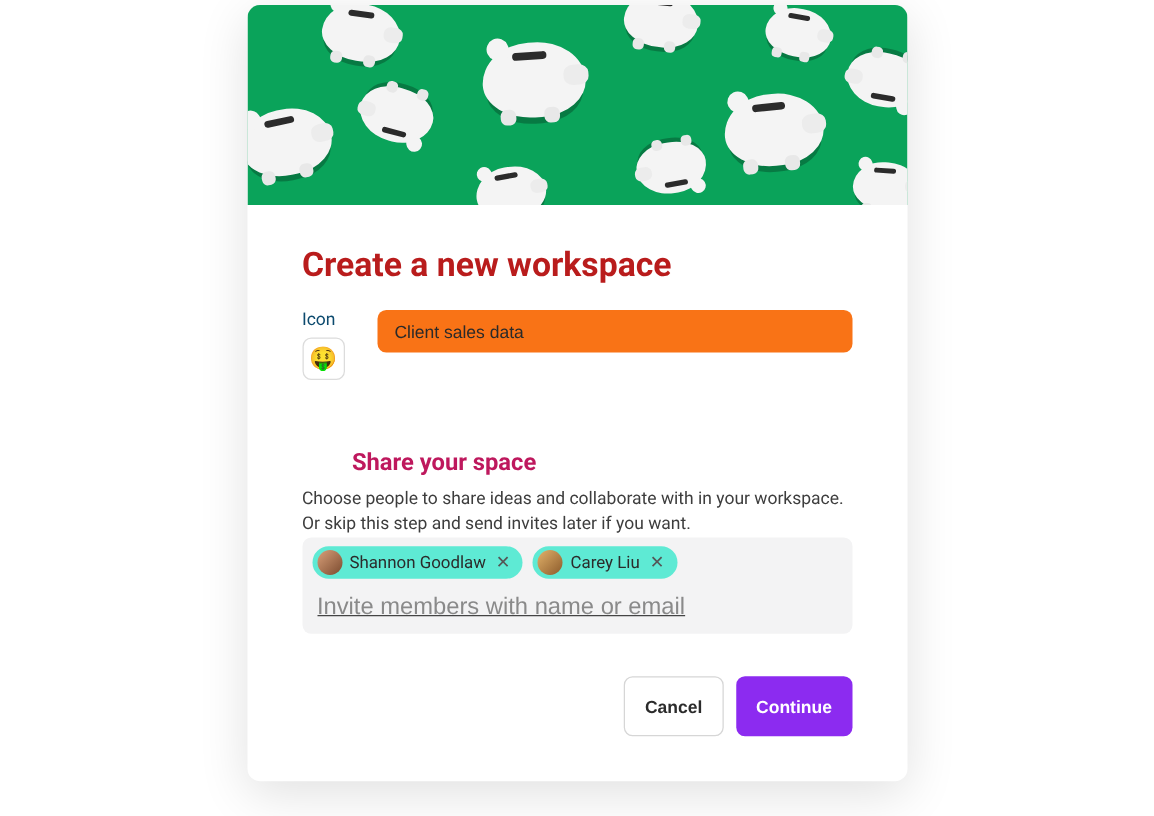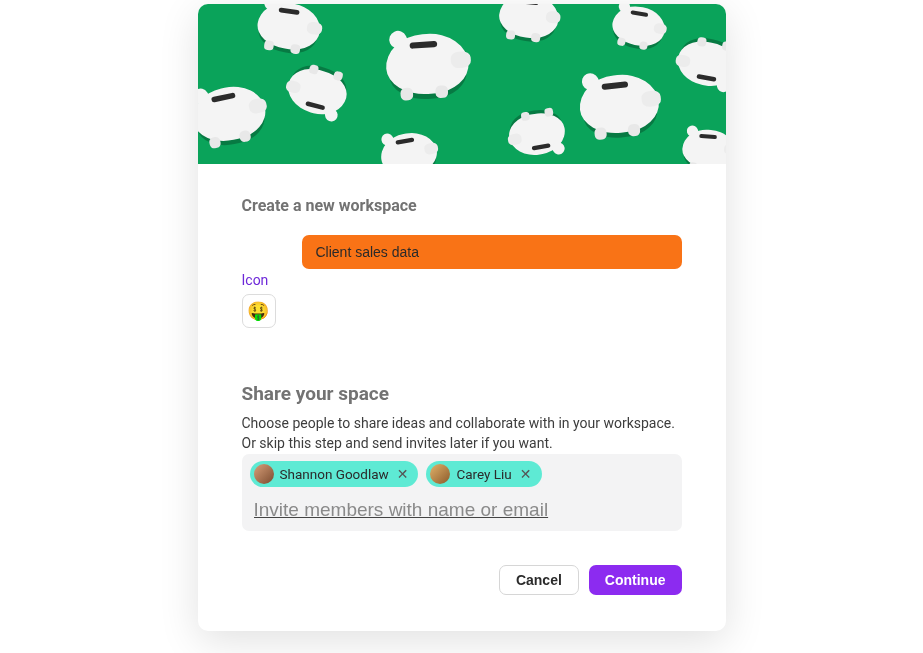--- a/index.html
+++ b/index.html
@@ -80,35 +80,34 @@
       border-radius: 40%;
       bottom: 2px;
     }
     .piggy-leg.l1 { left: 18px; }
     .piggy-leg.l2 { left: 46px; }
 
     .content {
       padding: 32px 44px 36px 44px;
     }
     .title {
-      font-size: 16px;
+      font-size: 27px;
       font-weight: 700;
-      color: #737373;
+      color: #b91c1c;
       margin-bottom: 20px;
     }
     .form-row {
       display: flex;
       gap: 16px;
       align-items: flex-start;
     }
     .field-label {
       font-size: 14px;
-      color: #6d28d9;
+      color: #0c4a6e;
       margin-bottom: 6px;
-      margin-top: 37px;
     }
     .icon-col { width: 44px; }
     .name-col { flex: 1; }
     .icon-picker {
       width: 34px;
       height: 34px;
       border: 1px solid #dcdcdc;
       border-radius: 7px;
       background: #ffffff;
       display: flex;
@@ -127,22 +126,23 @@
       font-size: 14px;
       color: #2a2a2a;
       outline: none;
     }
     .share-section {
       margin-top: 54px;
     }
     .subheading {
       font-size: 19px;
       font-weight: 700;
-      color: #737373;
+      color: #be185d;
       margin-bottom: 8px;
+      margin-left: 40px;
     }
     .subdesc {
       font-size: 14px;
       color: #3d3d3d;
       line-height: 1.45;
       margin-bottom: 0;
     }
     .member-box {
       background: #f3f3f4;
       border-radius: 7px;
@@ -190,21 +190,21 @@
       text-decoration: underline;
     }
     .invite-input::placeholder { color: #8a8a8a; }
     .footer {
       display: flex;
       justify-content: flex-end;
       gap: 10px;
       margin-top: 34px;
     }
     .btn {
-      height: 30px;
+      height: 48px;
       padding: 0 16px;
       border-radius: 7px;
       font-size: 14px;
       font-weight: 600;
       cursor: pointer;
       border: none;
     }
     .btn-secondary {
       background: #ffffff;
       border: 1px solid #d6d6d6;

